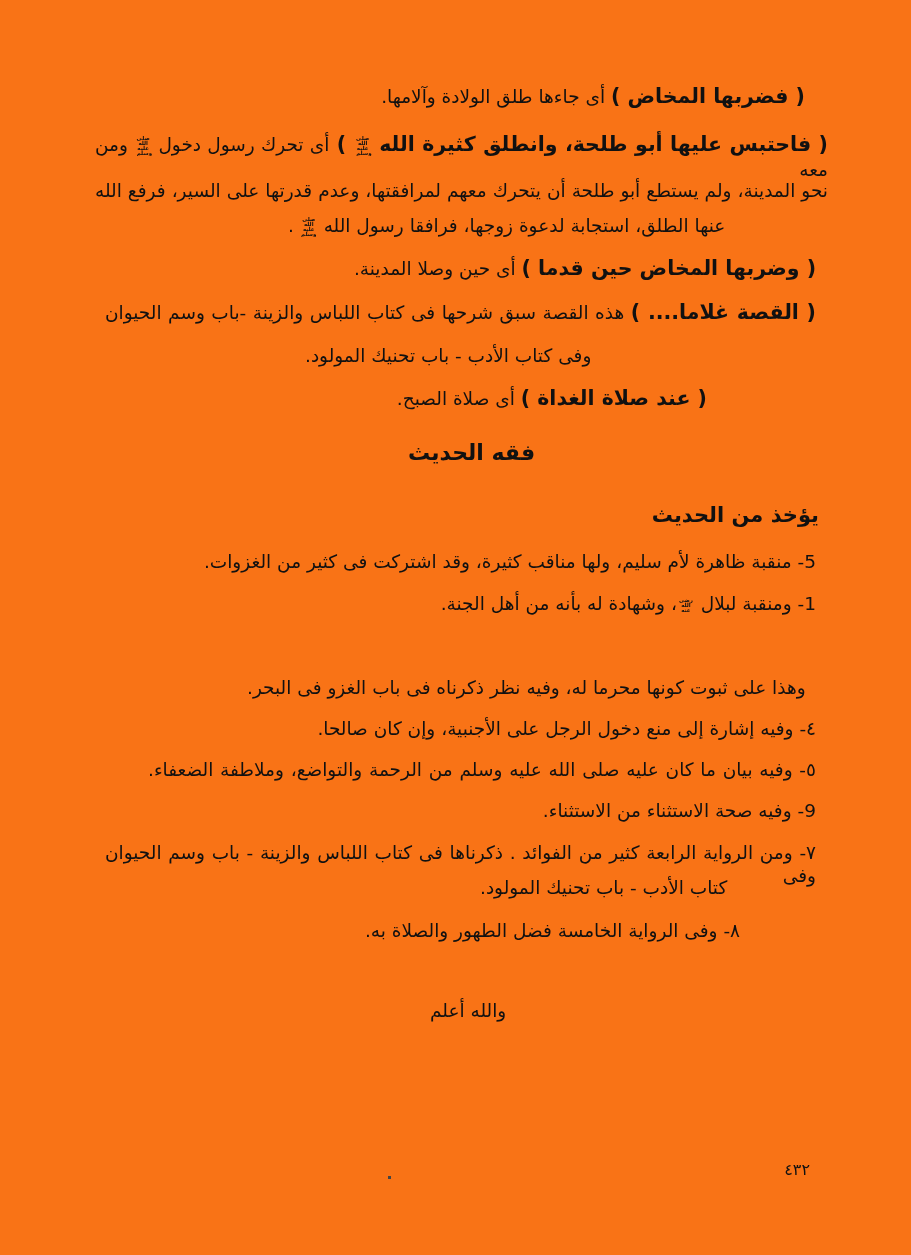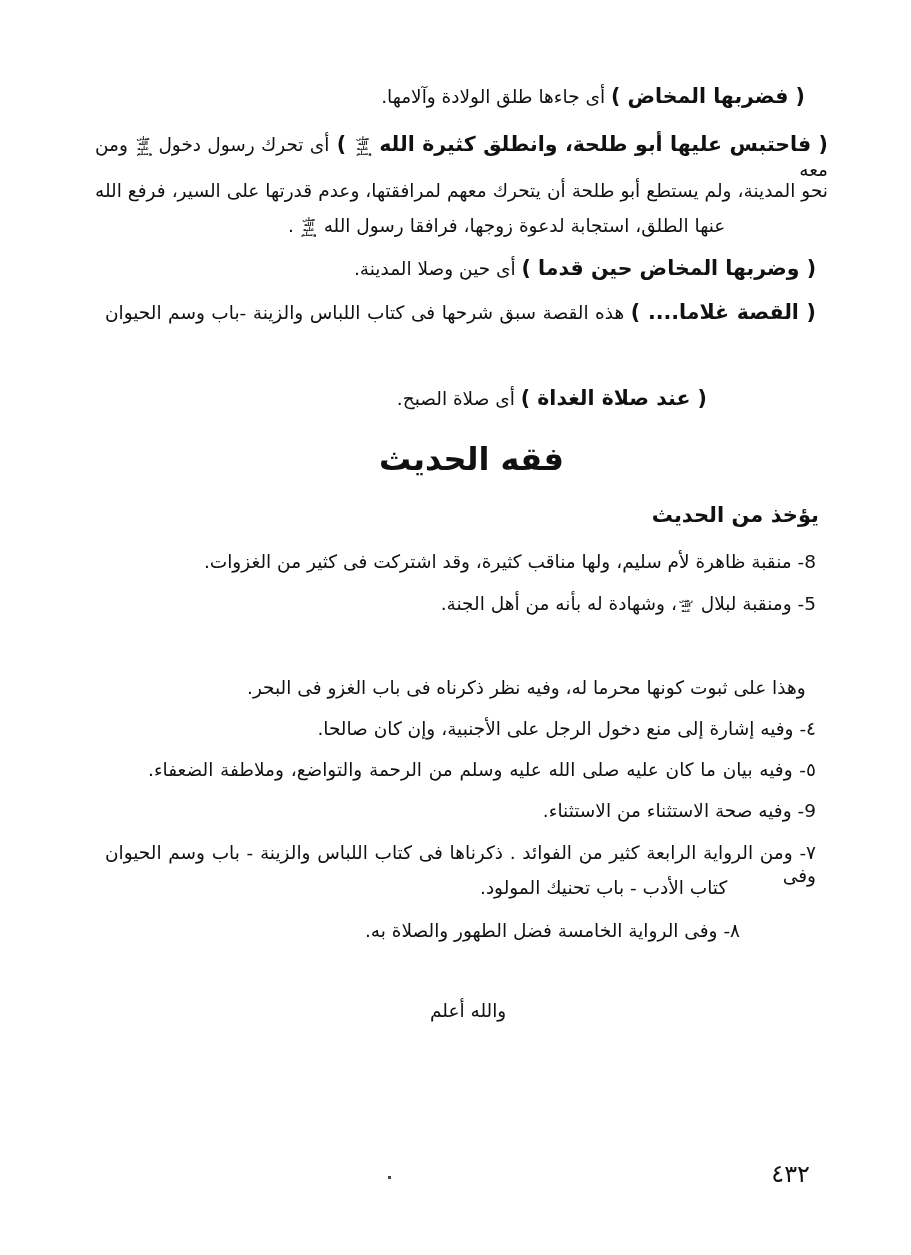--- a/index.html
+++ b/index.html
@@ -1,20 +1,20 @@
 <!DOCTYPE html>
 <html lang="ar" dir="rtl"><head>
 <meta charset="utf-8">
 <style>
   html,body{margin:0;padding:0;background:#e8e8e8;}
   .page{
     position:relative;
     width:911px;height:1255px;
     margin:0 auto;
-    background:#ffffff;
+    background:#f97316;
     font-family:"DejaVu Sans",sans-serif;
     color:#111;
     direction:rtl;
     overflow:hidden;
   }
   .line{
     position:absolute;
     font-size:18.5px;
     line-height:1.25;
     white-space:nowrap;
@@ -26,21 +26,21 @@
   }
   .b{
     font-weight:bold;
     font-size:20.5px;
   }
   .heading{
     position:absolute;
     left:0;right:0;
     text-align:center;
     font-weight:bold;
-    font-size:32px;
+    font-size:22px;
     letter-spacing:1px;
     margin-left:32px;
   }
   .subtitle{
     position:absolute;
     font-weight:bold;
     font-size:21px;
     white-space:nowrap;
   }
   .hon{
@@ -49,21 +49,21 @@
     font-size:5.5px;
     line-height:5px;
     font-weight:bold;
     text-align:center;
     vertical-align:middle;
     white-space:normal;
     overflow:hidden;
   }
   .pagenum{
     position:absolute;
-    font-size:24px;
+    font-size:16px;
     white-space:nowrap;
     margin-left:20px;
   }
   .speck{
     position:absolute;
     width:3px;height:3px;
     background:#444;
   }
 </style>
 </head>
@@ -88,35 +88,38 @@
   </div>
 
   <div class="line" style="top:256px;right:95px;">
     <span class="b">( وضربها المخاض حين قدما )</span><span> أى حين وصلا المدينة.</span>
   </div>
 
   <div class="line just" style="top:300px;right:95px;left:105px;">
     <span class="b">( القصة غلاما.... )</span><span> هذه القصة سبق شرحها فى كتاب اللباس والزينة -باب وسم الحيوان</span>
   </div>
 
+  <div class="line" style="top:344px;left:305px;">
+    <span>وفى كتاب الأدب - باب تحنيك المولود.</span>
+  </div>
 
   <div class="line" style="top:386px;right:204px;">
     <span class="b">( عند صلاة الغداة )</span><span> أى صلاة الصبح.</span>
   </div>
 
   <div class="heading" style="top:440px;">فقه الحديث</div>
 
   <div class="subtitle" style="top:503px;right:92px;">يؤخذ من الحديث</div>
 
   <div class="line" style="top:550px;right:95px;">
-    <span>8- منقبة ظاهرة لأم سليم، ولها مناقب كثيرة، وقد اشتركت فى كثير من الغزوات.</span>
+    <span>5- منقبة ظاهرة لأم سليم، ولها مناقب كثيرة، وقد اشتركت فى كثير من الغزوات.</span>
   </div>
 
   <div class="line" style="top:592px;right:95px;">
-    <span>5- ومنقبة لبلال </span><span class="hon">رضى الله عنه</span><span>، وشهادة له بأنه من أهل الجنة.</span>
+    <span>1- ومنقبة لبلال </span><span class="hon">رضى الله عنه</span><span>، وشهادة له بأنه من أهل الجنة.</span>
   </div>
 
 
   <div class="line" style="top:676px;left:247px;">
     <span>وهذا على ثبوت كونها محرما له، وفيه نظر ذكرناه فى باب الغزو فى البحر.</span>
   </div>
 
   <div class="line" style="top:717px;right:95px;">
     <span>٤- وفيه إشارة إلى منع دخول الرجل على الأجنبية، وإن كان صالحا.</span>
   </div>

